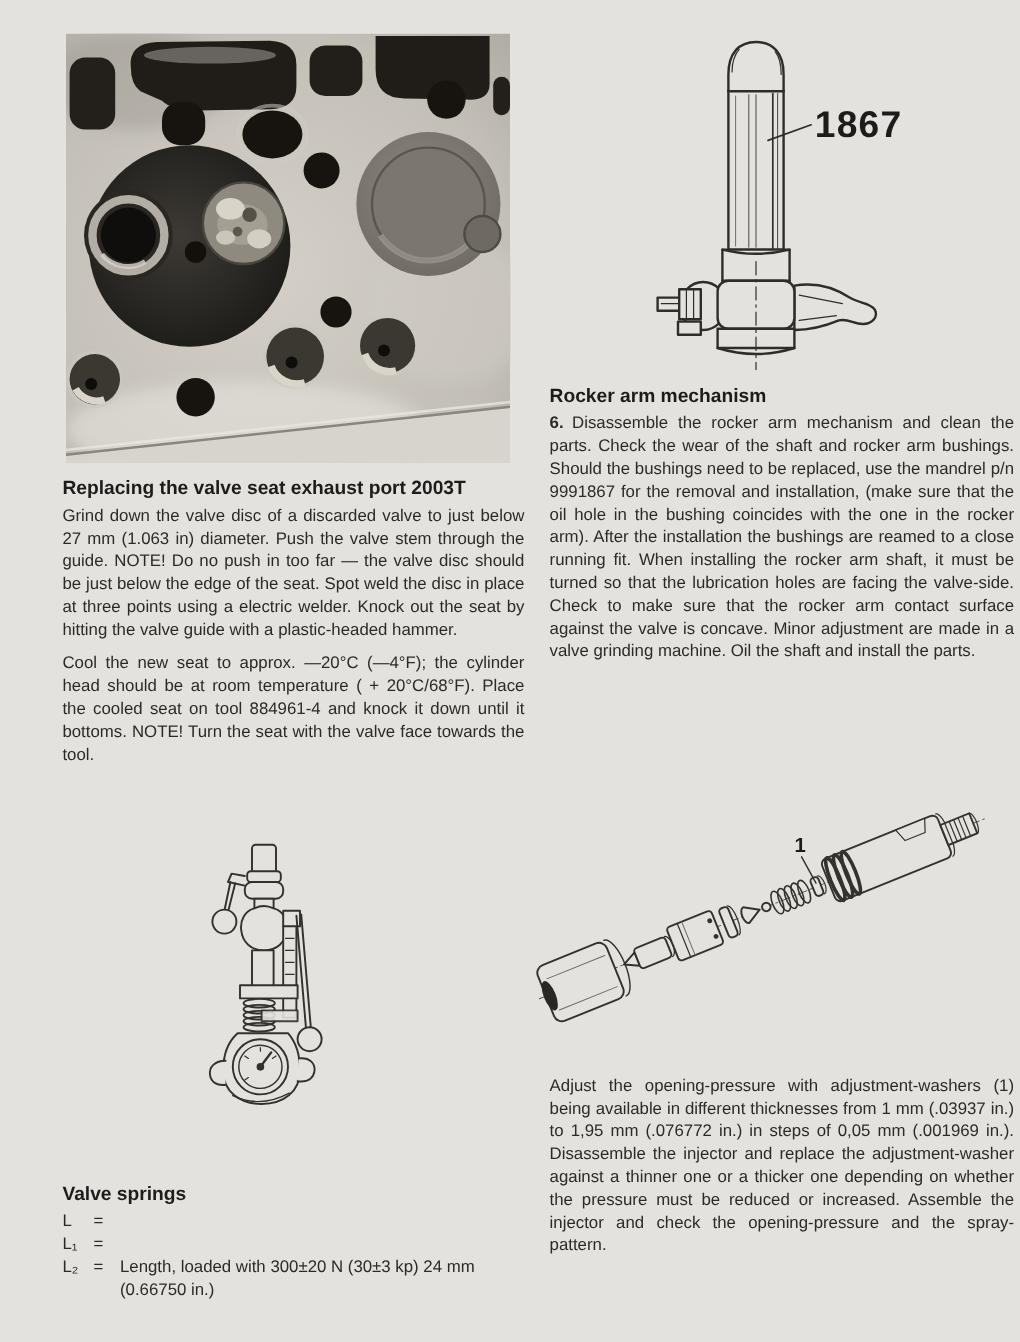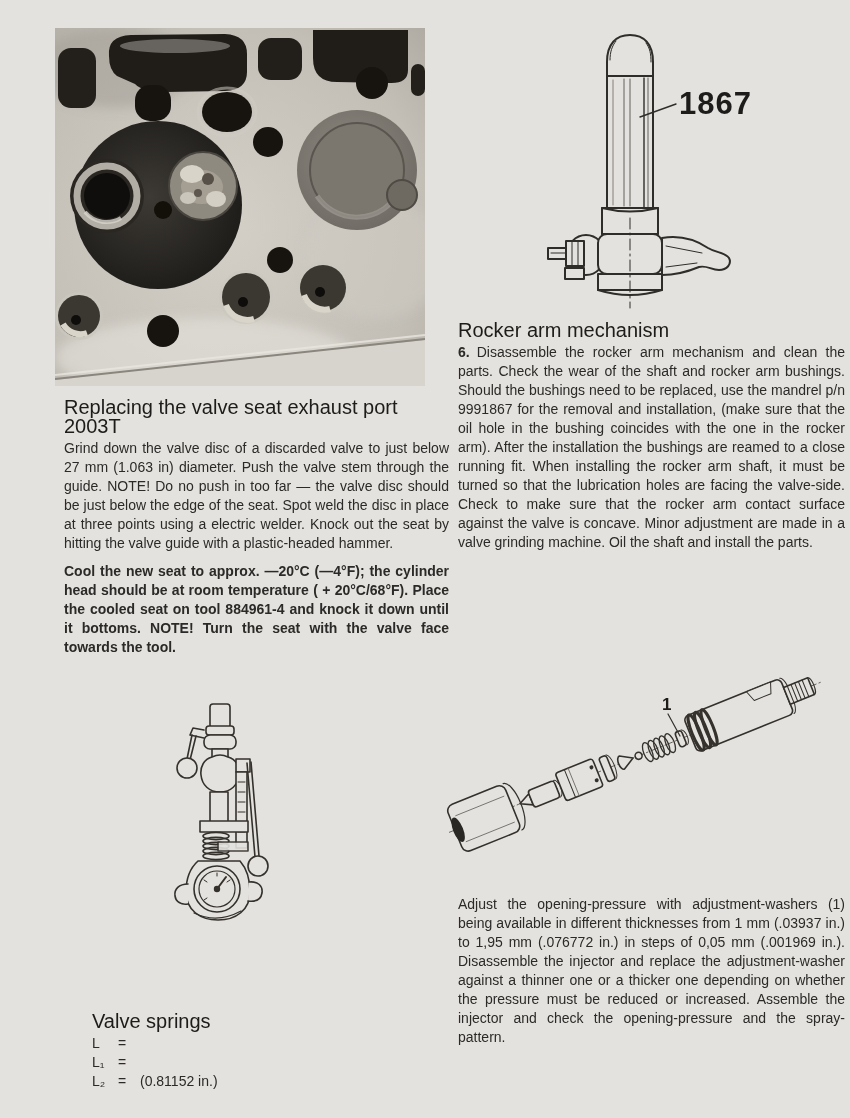--- a/index.html
+++ b/index.html
@@ -3,23 +3,23 @@
 <meta charset="utf-8">
 <style>
   html,body{margin:0;padding:0;}
   body{
     width:850px;height:1118px;position:relative;overflow:hidden;
     background:#e4e2de;
     font-family:"Liberation Sans","DejaVu Sans",sans-serif;
     color:#2b2a28;
   }
   .txt{position:absolute;font-size:14px;line-height:19px;text-align:justify;}
-  .head{font-size:20px;font-weight:normal;color:#1d1c1a;margin:0 0 3px 0;text-align:left;}
+  .head{font-size:16px;font-weight:bold;color:#1d1c1a;margin:0 0 3px 0;text-align:left;}
   .txt p{margin:0;}
-  .txt p + p{margin-top:9px;font-weight:bold;}
+  .txt p + p{margin-top:9px;}
   .step{font-weight:bold;margin-right:7px;}
   .spec{display:flex;text-align:left;}
   .spec-sym{width:26px;flex:none;}
   .spec-eq{width:22px;flex:none;}
   .spec-text{flex:1;}
   figure{position:absolute;margin:0;padding:0;text-align:center;}
   svg text{font-family:"Liberation Sans","DejaVu Sans",sans-serif;}
 </style>
 </head>
 <body>
@@ -150,21 +150,21 @@
   <rect x="78" y="252" width="64" height="16" fill="#e4e2de"></rect>
   <path d="M78,268 Q110,278 142,268"></path>
 
   <line x1="110" y1="196" x2="110" y2="286" stroke-width="1" stroke-dasharray="11 4 2 4"></line>
 
   <line x1="120" y1="95" x2="156" y2="82" stroke-width="1.4"></line>
   <text x="159" y="92" font-size="31" font-weight="bold" fill="#1d1c1a" stroke="none" letter-spacing="1">1867</text>
 </svg>
 </figure>
 
-<div class="txt" style="left:64px;top:398px;width:385px;">
+<div class="txt" style="left:52px;top:398px;width:385px;">
   <h3 class="head">Replacing the valve seat exhaust port 2003T</h3>
   <p>Grind down the valve disc of a discarded valve to just below 27 mm (1.063 in) diameter. Push the valve stem through the guide. NOTE! Do no push in too far — the valve disc should be just below the edge of the seat. Spot weld the disc in place at three points using a electric welder. Knock out the seat by hitting the valve guide with a plastic-headed hammer.</p>
   <p>Cool the new seat to approx. —20°C (—4°F); the cylinder head should be at room temperature ( + 20°C/68°F). Place the cooled seat on tool 884961-4 and knock it down until it bottoms. NOTE! Turn the seat with the valve face towards the tool.</p>
 </div>
 
 <div class="txt" style="left:458px;top:321px;width:387px;">
   <h3 class="head">Rocker arm mechanism</h3>
   <p><span class="step">6.</span><span>Disassemble the rocker arm mechanism and clean the parts. Check the wear of the shaft and rocker arm bushings. Should the bushings need to be replaced, use the mandrel p/n 9991867 for the removal and installation, (make sure that the oil hole in the bushing coincides with the one in the rocker arm). After the installation the bushings are reamed to a close running fit. When installing the rocker arm shaft, it must be turned so that the lubrication holes are facing the valve-side. Check to make sure that the rocker arm contact surface against the valve is concave. Minor adjustment are made in a valve grinding machine. Oil the shaft and install the parts.</span></p>
 </div>
 
@@ -280,30 +280,31 @@
 
   <line x1="228" y1="64" x2="240" y2="86" stroke-width="1.2"></line>
   <text x="222" y="60" font-size="17" font-weight="bold" fill="#1d1c1a" stroke="none">1</text>
 </svg>
 </figure>
 
 <div class="txt" style="left:458px;top:895px;width:387px;">
   <p style="margin-top:0;">Adjust the opening-pressure with adjustment-washers (1) being available in different thicknesses from 1 mm (.03937 in.) to 1,95 mm (.076772 in.) in steps of 0,05 mm (.001969 in.). Disassemble the injector and replace the adjustment-washer against a thinner one or a thicker one depending on whether the pressure must be reduced or increased. Assemble the injector and check the opening-pressure and the spray-pattern.</p>
 </div>
 
-<div class="txt" style="left:52px;top:1012px;width:390px;margin-left:40px;">
+<div class="txt" style="left:52px;top:986px;width:390px;">
   <h3 class="head">Valve springs</h3>
   <div class="spec">
     <div class="spec-sym">L</div>
     <div class="spec-eq">=</div>
   </div>
   <div class="spec">
     <div class="spec-sym">L₁</div>
     <div class="spec-eq">=</div>
   </div>
   <div class="spec">
     <div class="spec-sym">L₂</div>
     <div class="spec-eq">=</div>
     <div class="spec-text">
-      <div>(0.81152 in.)</div>
+      <div>Length, loaded with 300±20 N (30±3 kp) 24 mm</div>
+      <div>(0.66750 in.)</div>
     </div>
   </div>
 </div>
 
 </body></html>

